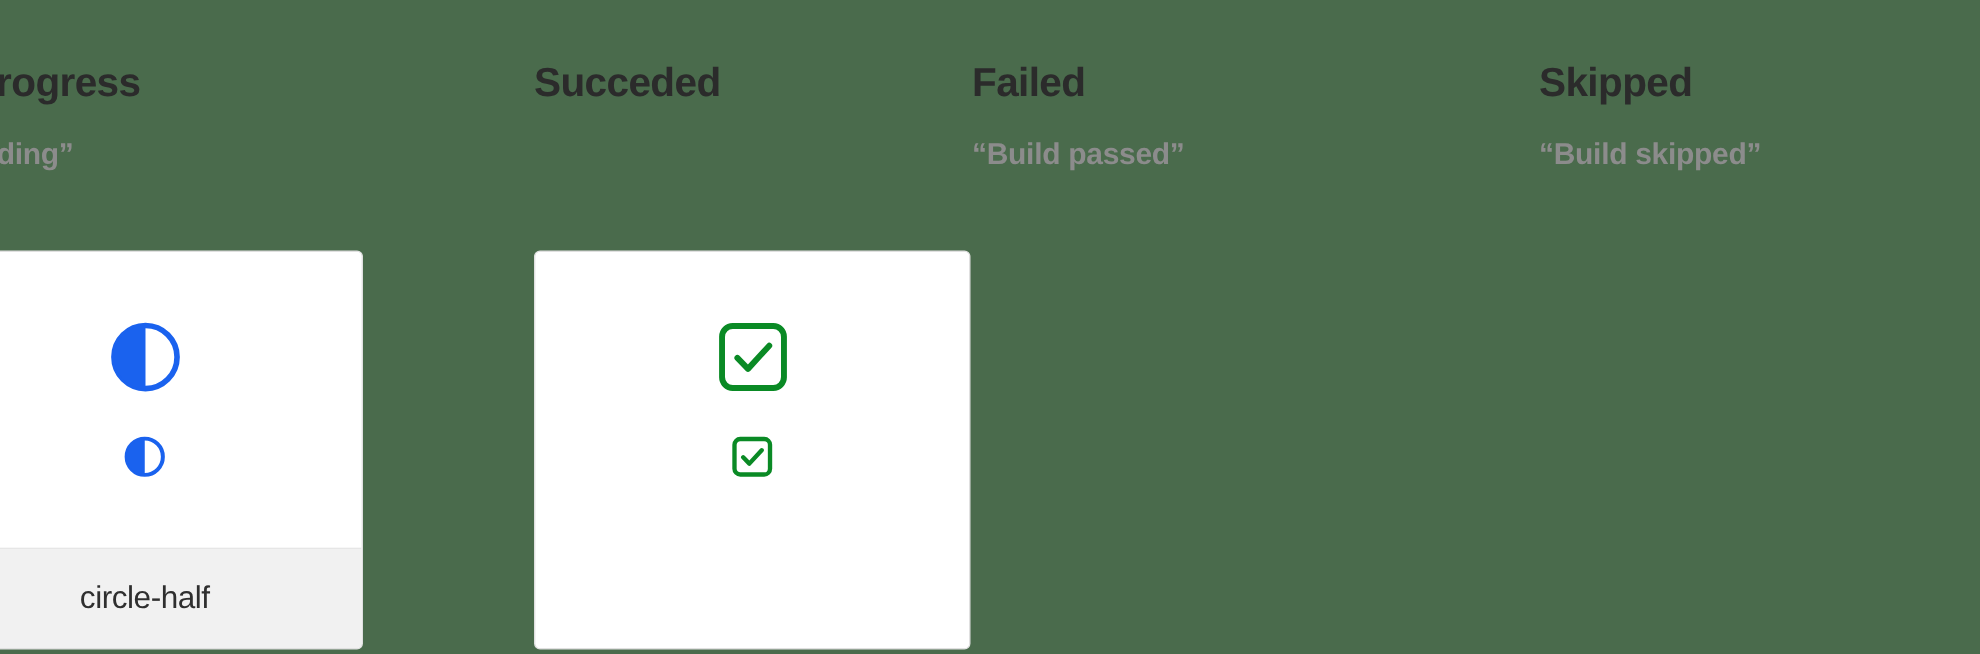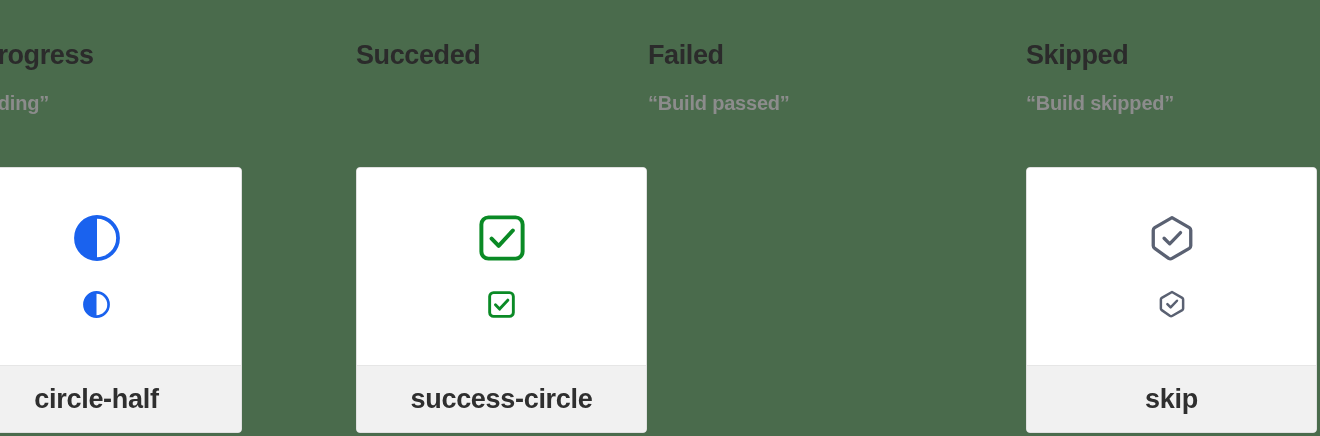--- a/index.html
+++ b/index.html
@@ -99,22 +99,22 @@
   }
   .card-footer {
     flex: 0 0 66px;
     background: #f1f1f1;
     border-top: 1px solid #e6e6e6;
     display: flex;
     align-items: center;
     justify-content: center;
   }
   .card-label {
-    font-size: 27px;
-    font-weight: bold;
+    font-size: 21px;
+    font-weight: normal;
     letter-spacing: -0.3px;
     color: #2f2f2f;
     text-align: center;
   }
 
   svg { display: block; }
 </style>
 </head>
 <body>
 
@@ -162,53 +162,28 @@
         </div>
 
         <div class="icon-small">
           <svg width="29" height="29" viewBox="0 0 24 24" aria-hidden="true">
             <rect x="2.2" y="2.2" width="19.6" height="19.6" rx="3.2" ry="3.2" fill="none" stroke="#0a8a25" stroke-width="2.4"></rect>
             <path d="M7 12.3 L10.4 15.8 L17.2 8.4" fill="none" stroke="#0a8a25" stroke-width="2.4" stroke-linecap="round" stroke-linejoin="round"></path>
           </svg>
         </div>
 
       </div>
-      <div class="card-footer">
-        <span class="card-label">success-circle</span>
-      </div>
     </div>
   </div>
 
   <div class="column col-2">
     <div class="col-title">Failed</div>
     <div class="col-sub">“Build passed”</div>
 
   </div>
 
   <div class="column col-3">
     <div class="col-title">Skipped</div>
     <div class="col-sub">“Build skipped”</div>
 
-    <div class="card">
-      <div class="card-body">
-
-        <div class="icon-big">
-          <svg width="50" height="50" viewBox="0 0 24 24" aria-hidden="true">
-            <path d="M12 2.2 L20.3 7 A1.6 1.6 0 0 1 21 8.3 L21 15.7 A1.6 1.6 0 0 1 20.3 17 L12 21.8 A1.6 1.6 0 0 1 10.4 21.8 L3.7 17 A1.6 1.6 0 0 1 3 15.7 L3 8.3 A1.6 1.6 0 0 1 3.7 7 Z" fill="none" stroke="#5a6172" stroke-width="1.6" stroke-linejoin="round"></path>
-            <path d="M8.2 12.1 L10.9 14.8 L16.1 9.4" fill="none" stroke="#5a6172" stroke-width="1.6" stroke-linecap="round" stroke-linejoin="round"></path>
-          </svg>
-        </div>
-
-        <div class="icon-small">
-          <svg width="30" height="30" viewBox="0 0 24 24" aria-hidden="true">
-            <path d="M12 2.4 L20.2 7.1 A1.5 1.5 0 0 1 20.9 8.4 L20.9 15.6 A1.5 1.5 0 0 1 20.2 16.9 L12 21.6 A1.5 1.5 0 0 1 10.5 21.6 L3.8 16.9 A1.5 1.5 0 0 1 3.1 15.6 L3.1 8.4 A1.5 1.5 0 0 1 3.8 7.1 Z" fill="none" stroke="#5a6172" stroke-width="2" stroke-linejoin="round"></path>
-            <path d="M8.3 12.1 L10.9 14.7 L16 9.4" fill="none" stroke="#5a6172" stroke-width="2" stroke-linecap="round" stroke-linejoin="round"></path>
-          </svg>
-        </div>
-
-      </div>
-      <div class="card-footer">
-        <span class="card-label">skip</span>
-      </div>
-    </div>
   </div>
 
 </div>
 
 </body></html>

